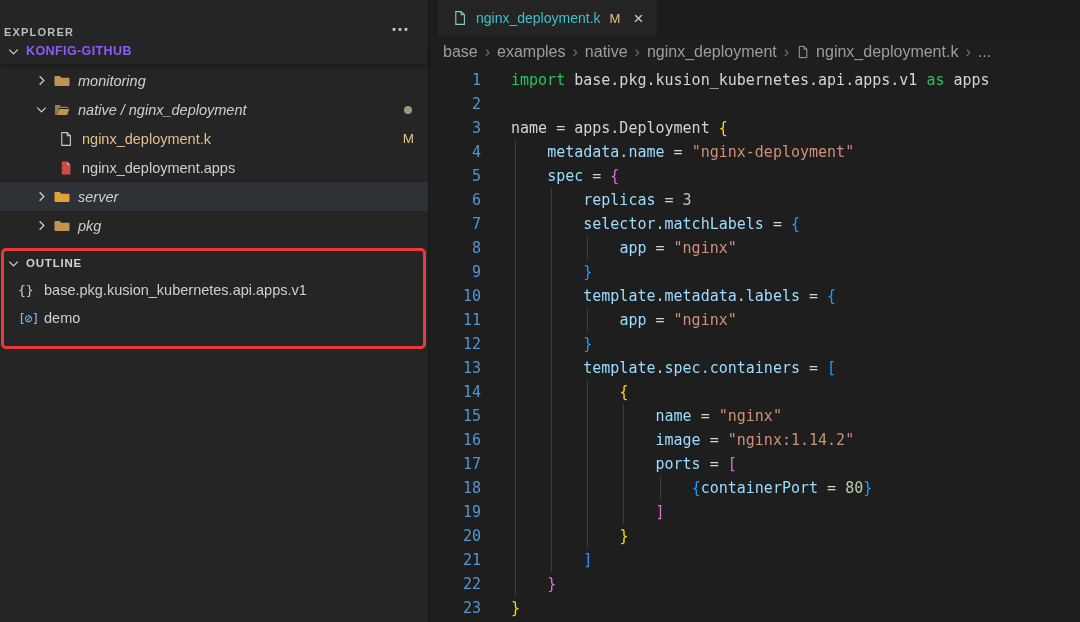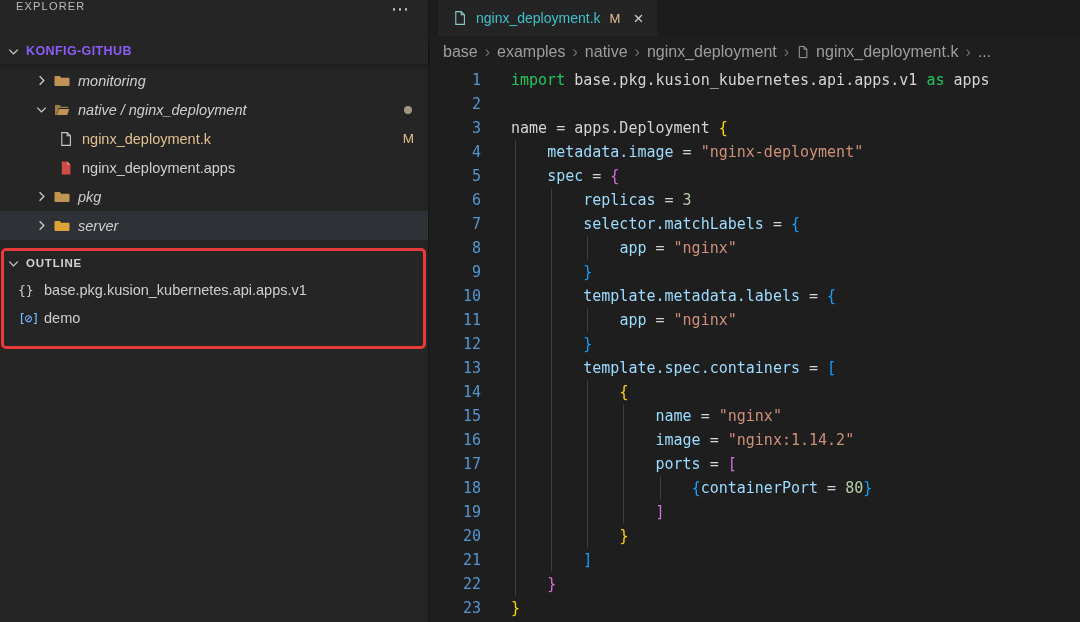--- a/index.html
+++ b/index.html
@@ -4,21 +4,21 @@
 <style>
   *{margin:0;padding:0;box-sizing:border-box;}
   html,body{width:1080px;height:622px;}
   body{
     font-family:"Liberation Sans",sans-serif;
     background:var(--editor-bg,#1e1e1e);
     color:#cccccc;overflow:hidden;display:flex;position:relative;
   }
   
   .sidebar{width:428px;height:100%;background:var(--sidebar-bg,#252526);position:relative;flex:none;}
-  .sb-header{height:38px;display:flex;align-items:flex-start;justify-content:space-between;padding:0 18px 0 16px;}
+  .sb-header{height:38px;display:flex;align-items:flex-end;justify-content:space-between;padding:0 18px 0 4px;font-weight:bold;}
   .sb-title{font-size:11px;letter-spacing:1.2px;color:#bdbdbd;}
   .sb-more{font-size:18px;color:#d0d0d0;letter-spacing:1px;line-height:1;}
   .ws-header{height:26px;display:flex;align-items:center;padding-left:6px;font-weight:bold;font-size:12.5px;color:#8b5cf6;letter-spacing:.4px;box-shadow:0 3px 5px rgba(0,0,0,.25);position:relative;z-index:2;}
   .tree{margin-top:2px;}
   .trow{height:29px;display:flex;align-items:center;font-size:14.5px;color:#cfcfcf;white-space:nowrap;}
   .trow.sel{background:var(--selected-row-bg,#2e3236);}
   .lvl1{padding-left:34px;font-style:italic;}
   .lvl2{padding-left:58px;}
   .chev{width:20px;height:16px;flex:none;display:inline-flex;align-items:center;}
   .chev svg{width:15px;height:15px;}
@@ -115,45 +115,45 @@
       </div>
       <div class="trow lvl2">
         <span class="ticon">
           <svg viewBox="0 0 16 16">
             <path d="M3.8 1.6h5.4l3.2 3.2v9.6H3.8z" fill="#cf4b45"></path>
             <path d="M9.2 1.6v3.2h3.2z" fill="#f09a93"></path>
           </svg>
         </span>
         <span class="tlabel">nginx_deployment.apps</span>
       </div>
+      <div class="trow lvl1 sel">
+        <span class="chev">
+          <svg viewBox="0 0 16 16">
+            <path d="M6 3.5 10.5 8 6 12.5" fill="none" stroke="#cccccc" stroke-width="1.4"></path>
+          </svg>
+        </span>
+        <span class="ticon">
+          <svg viewBox="0 0 16 16">
+            <path d="M1.3 3.1h4.5l1.4 1.7h7.5c.5 0 .8.3.8.8v6.5c0 .5-.3.8-.8.8H1.3c-.5 0-.8-.3-.8-.8V3.9c0-.5.3-.8.8-.8z" fill="#dfa236"></path>
+          </svg>
+        </span>
+        <span class="tlabel">server</span>
+      </div>
       <div class="trow lvl1">
         <span class="chev">
           <svg viewBox="0 0 16 16">
             <path d="M6 3.5 10.5 8 6 12.5" fill="none" stroke="#cccccc" stroke-width="1.4"></path>
           </svg>
         </span>
         <span class="ticon">
           <svg viewBox="0 0 16 16">
             <path d="M1.3 3.1h4.5l1.4 1.7h7.5c.5 0 .8.3.8.8v6.5c0 .5-.3.8-.8.8H1.3c-.5 0-.8-.3-.8-.8V3.9c0-.5.3-.8.8-.8z" fill="#c09553"></path>
           </svg>
         </span>
         <span class="tlabel">pkg</span>
-      </div>
-      <div class="trow lvl1 sel">
-        <span class="chev">
-          <svg viewBox="0 0 16 16">
-            <path d="M6 3.5 10.5 8 6 12.5" fill="none" stroke="#cccccc" stroke-width="1.4"></path>
-          </svg>
-        </span>
-        <span class="ticon">
-          <svg viewBox="0 0 16 16">
-            <path d="M1.3 3.1h4.5l1.4 1.7h7.5c.5 0 .8.3.8.8v6.5c0 .5-.3.8-.8.8H1.3c-.5 0-.8-.3-.8-.8V3.9c0-.5.3-.8.8-.8z" fill="#dfa236"></path>
-          </svg>
-        </span>
-        <span class="tlabel">server</span>
       </div>
     </div>
 
   <div class="outline">
     <div class="outline-header">
       <span class="chev">
           <svg viewBox="0 0 16 16">
             <path d="M3.5 6 8 10.5 12.5 6" fill="none" stroke="#cccccc" stroke-width="1.4"></path>
           </svg>
         </span>
@@ -230,21 +230,21 @@
         <div class="cline">
           <span class="lnum">2</span>
           <span class="ltext"></span>
         </div>
         <div class="cline">
           <span class="lnum">3</span>
           <span class="ltext"><span class="tok-pln">name = apps.Deployment </span><span class="tok-b1">{</span></span>
         </div>
         <div class="cline">
           <span class="lnum">4</span>
-          <span class="ltext"><span class="tok-pln">    </span><span class="tok-prop">metadata.image</span><span class="tok-pln"> = </span><span class="tok-str">"nginx-deployment"</span></span>
+          <span class="ltext"><span class="tok-pln">    </span><span class="tok-prop">metadata.name</span><span class="tok-pln"> = </span><span class="tok-str">"nginx-deployment"</span></span>
         </div>
         <div class="cline">
           <span class="lnum">5</span>
           <span class="ltext"><span class="tok-pln">    </span><span class="tok-prop">spec</span><span class="tok-pln"> = </span><span class="tok-b2">{</span></span>
         </div>
         <div class="cline">
           <span class="lnum">6</span>
           <span class="ltext"><span class="tok-pln">        </span><span class="tok-prop">replicas</span><span class="tok-pln"> = </span><span class="tok-num">3</span></span>
         </div>
         <div class="cline">

